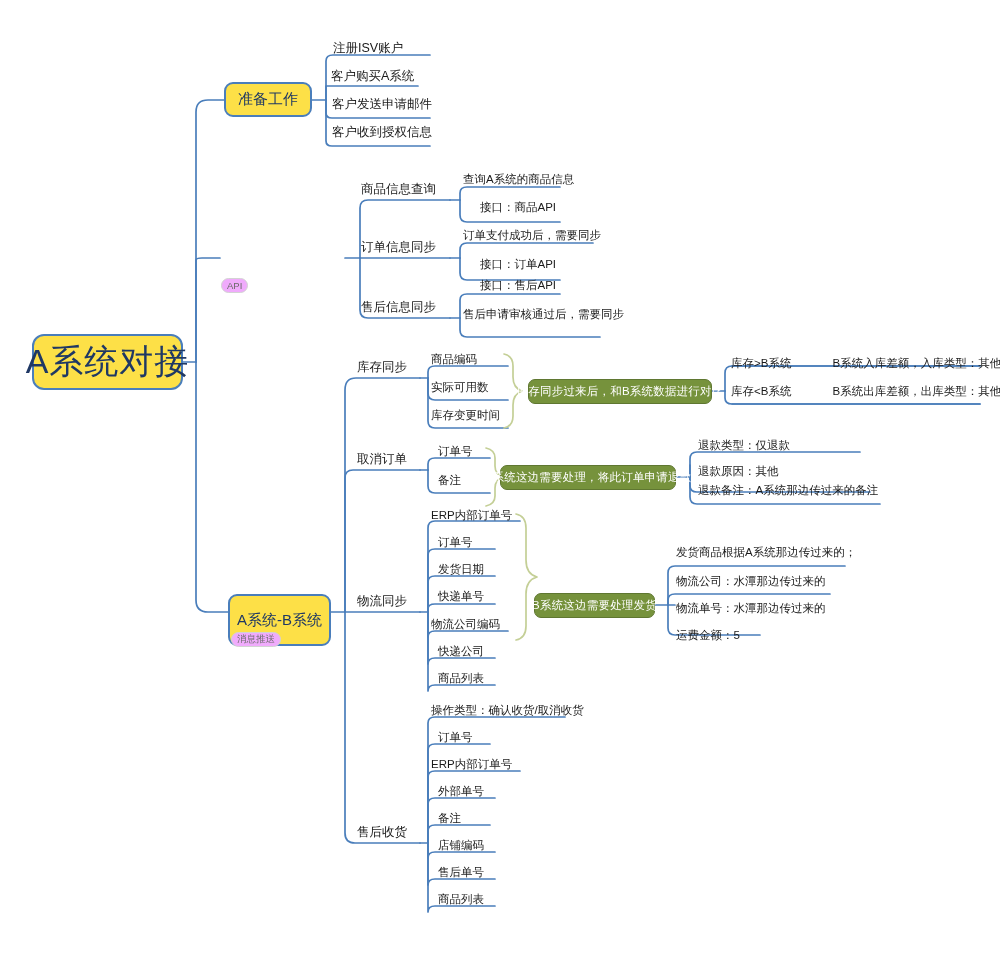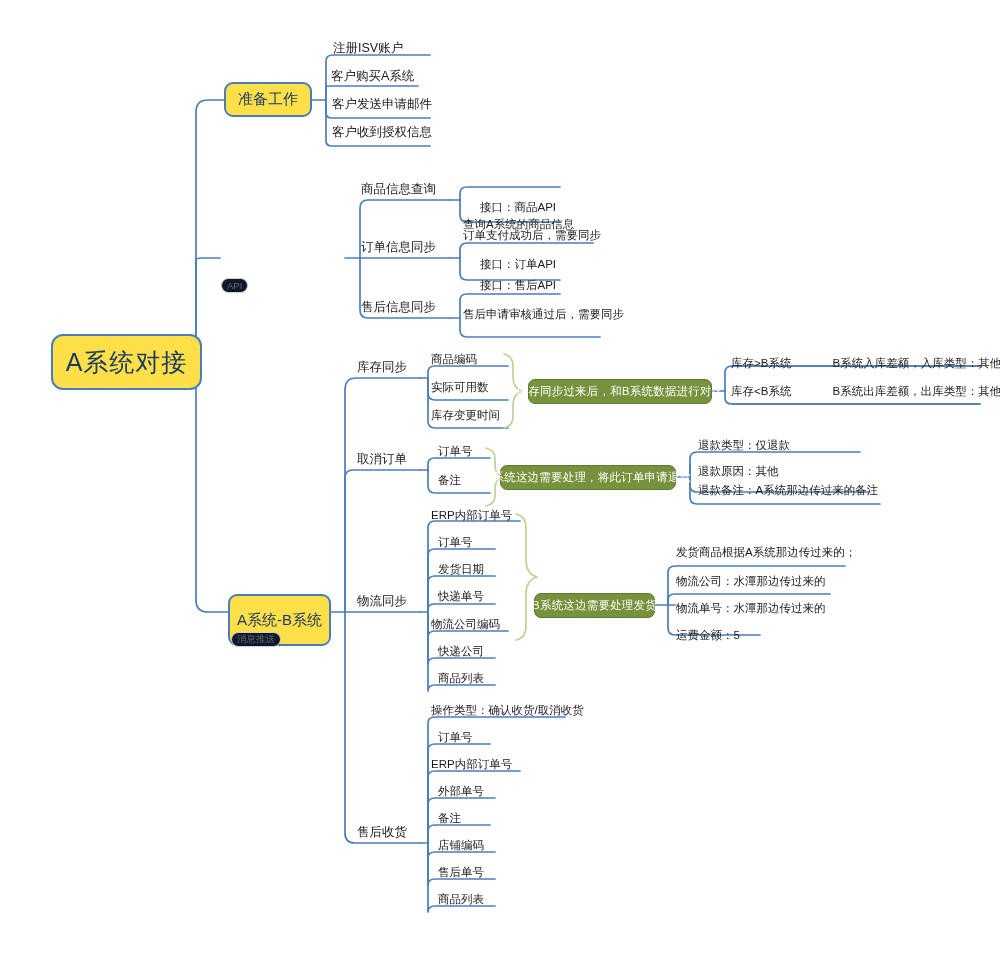--- a/index.html
+++ b/index.html
@@ -29,24 +29,23 @@
     align-items:center;
     justify-content:center;
     border-radius:9px;
     background:#fde047;
     border:2px solid #4a7ebb;
     color:#1f3864;
     white-space:nowrap;
   }
   .boxnode.root{
     border-radius:12px;
-    font-size:25px;
+    font-size:34px;
     letter-spacing:1px;
     border-width:2px;
-    margin-left:19px;
   }
   .boxnode.lvl1{
     font-size:15px;
   }
 
   
   .greenpill{
     position:absolute;
     box-sizing:border-box;
     display:flex;
@@ -73,21 +72,21 @@
 
   
   .tag{
     position:absolute;
     box-sizing:border-box;
     display:flex;
     align-items:center;
     justify-content:center;
     border:1px solid #d3d3d3;
     border-radius:9px;
-    background:#0f172a;
+    background:#f0abfc;
     color:#6b6b6b;
     font-size:9.5px;
     white-space:nowrap;
     padding:0 5px;
   }
 
   
   .tnode.split .col2{
     display:inline-block;
     margin-left:38px;
@@ -212,21 +211,21 @@
 
   <div class="tnode t13" style="left:333px;top:42px;">注册ISV账户</div>
   <div class="tnode t13" style="left:331px;top:70px;">客户购买A系统</div>
   <div class="tnode t13" style="left:332px;top:98px;">客户发送申请邮件</div>
   <div class="tnode t13" style="left:332px;top:126px;">客户收到授权信息</div>
 
   <div class="tnode t13" style="left:361px;top:183px;text-align:center;">商品信息查询</div>
   <div class="tnode t13" style="left:361px;top:241px;">订单信息同步</div>
   <div class="tnode t13" style="left:361px;top:301px;">售后信息同步</div>
 
-  <div class="tnode t12" style="left:463px;top:174px;margin-top:45px;">查询A系统的商品信息</div>
+  <div class="tnode t12" style="left:463px;top:174px;">查询A系统的商品信息</div>
   <div class="tnode t12" style="left:480px;top:202px;">接口：商品API</div>
 
   <div class="tnode t12" style="left:463px;top:230px;">订单支付成功后，需要同步</div>
   <div class="tnode t12" style="left:480px;top:259px;">接口：订单API</div>
 
   <div class="tnode t12" style="left:480px;top:280px;">接口：售后API</div>
   <div class="tnode t12" style="left:463px;top:309px;">售后申请审核通过后，需要同步</div>
 
   <div class="tnode t13" style="left:357px;top:361px;">库存同步</div>
   <div class="tnode t13" style="left:357px;top:453px;">取消订单</div>

